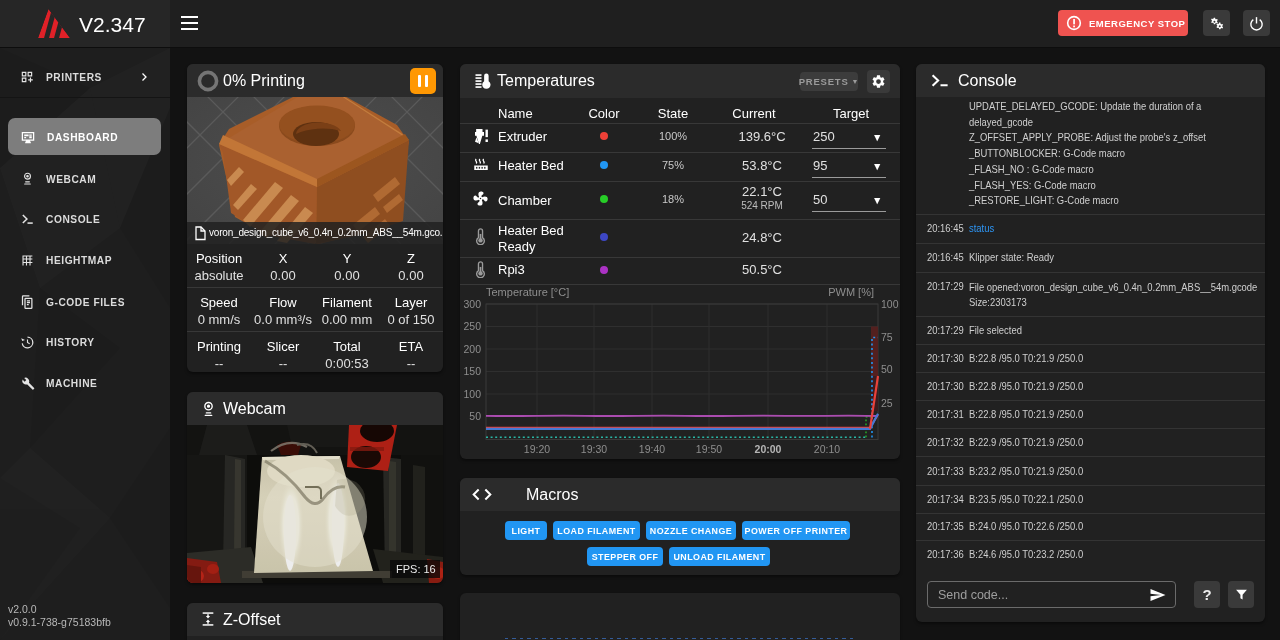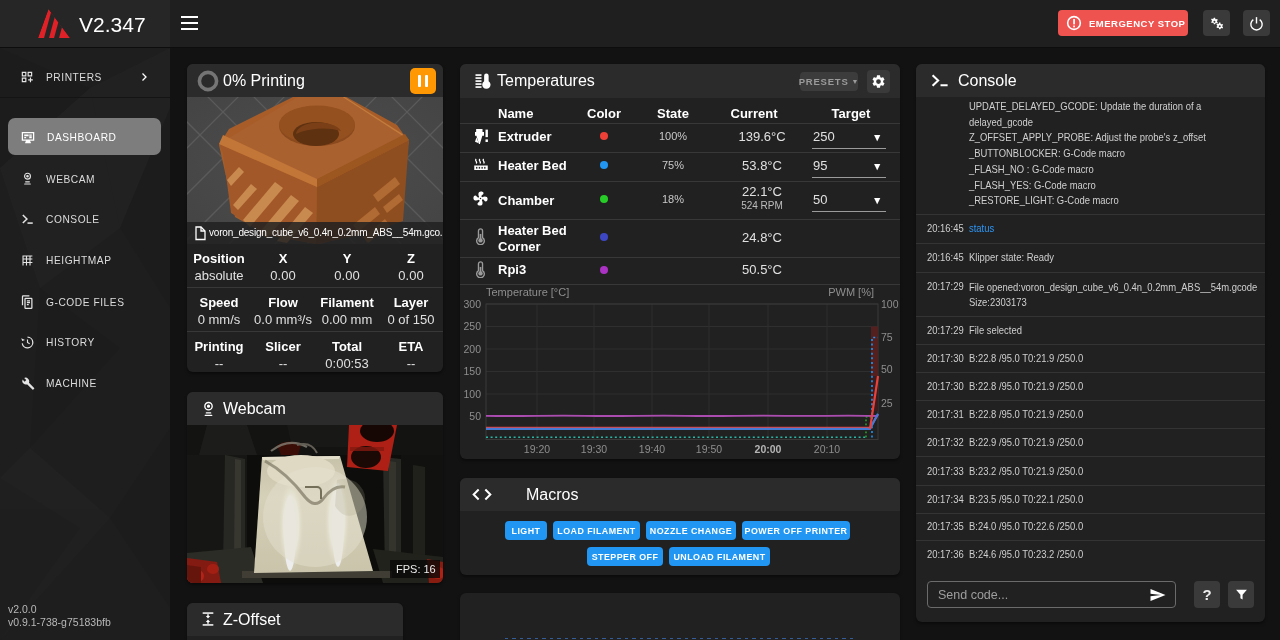--- a/index.html
+++ b/index.html
@@ -1,24 +1,24 @@
 <!DOCTYPE html>
 <html><head>
 <meta charset="utf-8">
 <style>
 *{margin:0;padding:0;box-sizing:border-box}
 html,body{width:1280px;height:640px;overflow:hidden;background:#121212;font-family:"Liberation Sans",sans-serif;position:relative}
 .abs{position:absolute}
 .card{position:absolute;background:#212121;border-radius:6px;overflow:hidden;box-shadow:0 2px 3px rgba(0,0,0,.4)}
 .chead{position:absolute;left:0;right:0;top:0;height:33px;background:#2b2b2b;color:#fff;font-size:16px;display:flex;align-items:center}
 .ctitle{margin-left:36px}
-.navitem{position:absolute;left:20px;color:#dcdcdc;font-size:10.2px;font-weight:normal;letter-spacing:.55px;display:flex;align-items:center;gap:11px}
+.navitem{position:absolute;left:20px;color:#dcdcdc;font-size:10.2px;font-weight:bold;letter-spacing:.55px;display:flex;align-items:center;gap:11px}
 .navitem svg{flex:0 0 auto}
 .sep{position:absolute;left:0;right:0;height:1px;background:#383838}
-.th{font-weight:bold;color:#fff;font-size:13px;position:absolute;transform:translateX(-50%);white-space:nowrap}
+.th{font-weight:normal;color:#fff;font-size:13px;position:absolute;transform:translateX(-50%);white-space:nowrap}
 .td{color:#e0e0e0;font-size:13px;position:absolute;transform:translateX(-50%);white-space:nowrap}
 .btnsq{position:absolute;background:#3a3a3a;border-radius:4px;display:flex;align-items:center;justify-content:center}
 .macro{position:absolute;background:#2196f3;border-radius:4px;color:#fff;font-size:8.9px;font-weight:bold;letter-spacing:.45px;display:flex;align-items:center;justify-content:center;height:19px;white-space:nowrap}
 .crow{position:absolute;left:0;right:0;color:#cfcfcf;font-size:11.5px;white-space:nowrap}
 .crow span,.cblock{transform:scaleX(.82);transform-origin:0 0;display:block}
 </style>
 </head>
 <body>
 
 <div class="abs" style="left:0;top:0;width:1280px;height:48px;background:#1f1f1f"></div>
@@ -293,21 +293,21 @@
     <path d="M0 140 l14 2 v16 H0z" fill="#6e170f"></path>
 
     <path d="M240 134 l16 3 v21 h-14z" fill="#931f13"></path>
     <ellipse cx="251" cy="148" rx="7" ry="6" fill="#bb2516"></ellipse>
     <rect x="0" y="0" width="256" height="158" fill="rgba(0,0,0,0.07)"></rect>
     <rect x="203" y="135" width="50" height="18" fill="rgba(8,8,8,0.78)"></rect>
     <text x="209" y="148" font-size="11" fill="#ececec" font-family="Liberation Sans">FPS: 16</text>
   </svg>
 </div>
 
-<div class="card" style="left:187px;top:603px;width:216px;height:37px;border-radius:6px 6px 0 0">
+<div class="card" style="left:187px;top:603px;width:256px;height:37px;border-radius:6px 6px 0 0">
   <div class="chead">
     <svg style="position:absolute;left:13px;top:8px" width="16" height="16" viewBox="0 0 24 24" fill="#fff">
         <rect x="4" y="2" width="16" height="2.2"></rect>
         <rect x="4" y="19.8" width="16" height="2.2"></rect>
         <path d="M12 11.2L8.8 7.5h2.1V5h2.2v2.5h2.1z"></path>
         <path d="M12 12.8l3.2 3.7h-2.1V19h-2.2v-2.5H8.8z"></path>
       </svg>
     <span class="ctitle">Z-Offset</span>
   </div>
   <div class="abs" style="left:0;top:33px;width:256px;height:4px;background:#212121"></div>
@@ -390,21 +390,21 @@
   <div class="abs" style="left:352px;top:147px;width:74px;height:1px;background:#9b9b9b"></div>
   <div class="abs" style="left:412px;top:130px;color:#fff;font-size:10.5px">▼</div>
   <div class="sep" style="top:154.5px"></div>
 
   <svg class="abs" style="left:14px;top:164px" width="13" height="17" viewBox="0 0 14 20" fill="#9b9b9b">
       <path d="M7 1a2.4 2.4 0 0 0-2.4 2.4v8a4.5 4.5 0 1 0 4.8 0v-8A2.4 2.4 0 0 0 7 1z" fill="none" stroke="#9b9b9b" stroke-width="1.6"></path>
       <circle cx="7" cy="14.6" r="2.6"></circle>
       <rect x="6" y="7" width="2" height="7"></rect>
     </svg>
   <div class="th" style="left:38px;top:159px;transform:none">Heater Bed</div>
-  <div class="th" style="left:38px;top:175px;transform:none">Corner</div>
+  <div class="th" style="left:38px;top:175px;transform:none">Ready</div>
   <circle class="abs" style="left:140px;top:169px;width:8px;height:8px;border-radius:50%;background:#3d47c4"></circle>
   <div class="td" style="left:302px;top:166px">24.8°C</div>
   <div class="sep" style="top:192.5px"></div>
 
   <svg class="abs" style="left:14px;top:197px" width="13" height="17" viewBox="0 0 14 20" fill="#9b9b9b">
       <path d="M7 1a2.4 2.4 0 0 0-2.4 2.4v8a4.5 4.5 0 1 0 4.8 0v-8A2.4 2.4 0 0 0 7 1z" fill="none" stroke="#9b9b9b" stroke-width="1.6"></path>
       <circle cx="7" cy="14.6" r="2.6"></circle>
       <rect x="6" y="7" width="2" height="7"></rect>
     </svg>
   <div class="th" style="left:38px;top:198px;transform:none">Rpi3</div>

